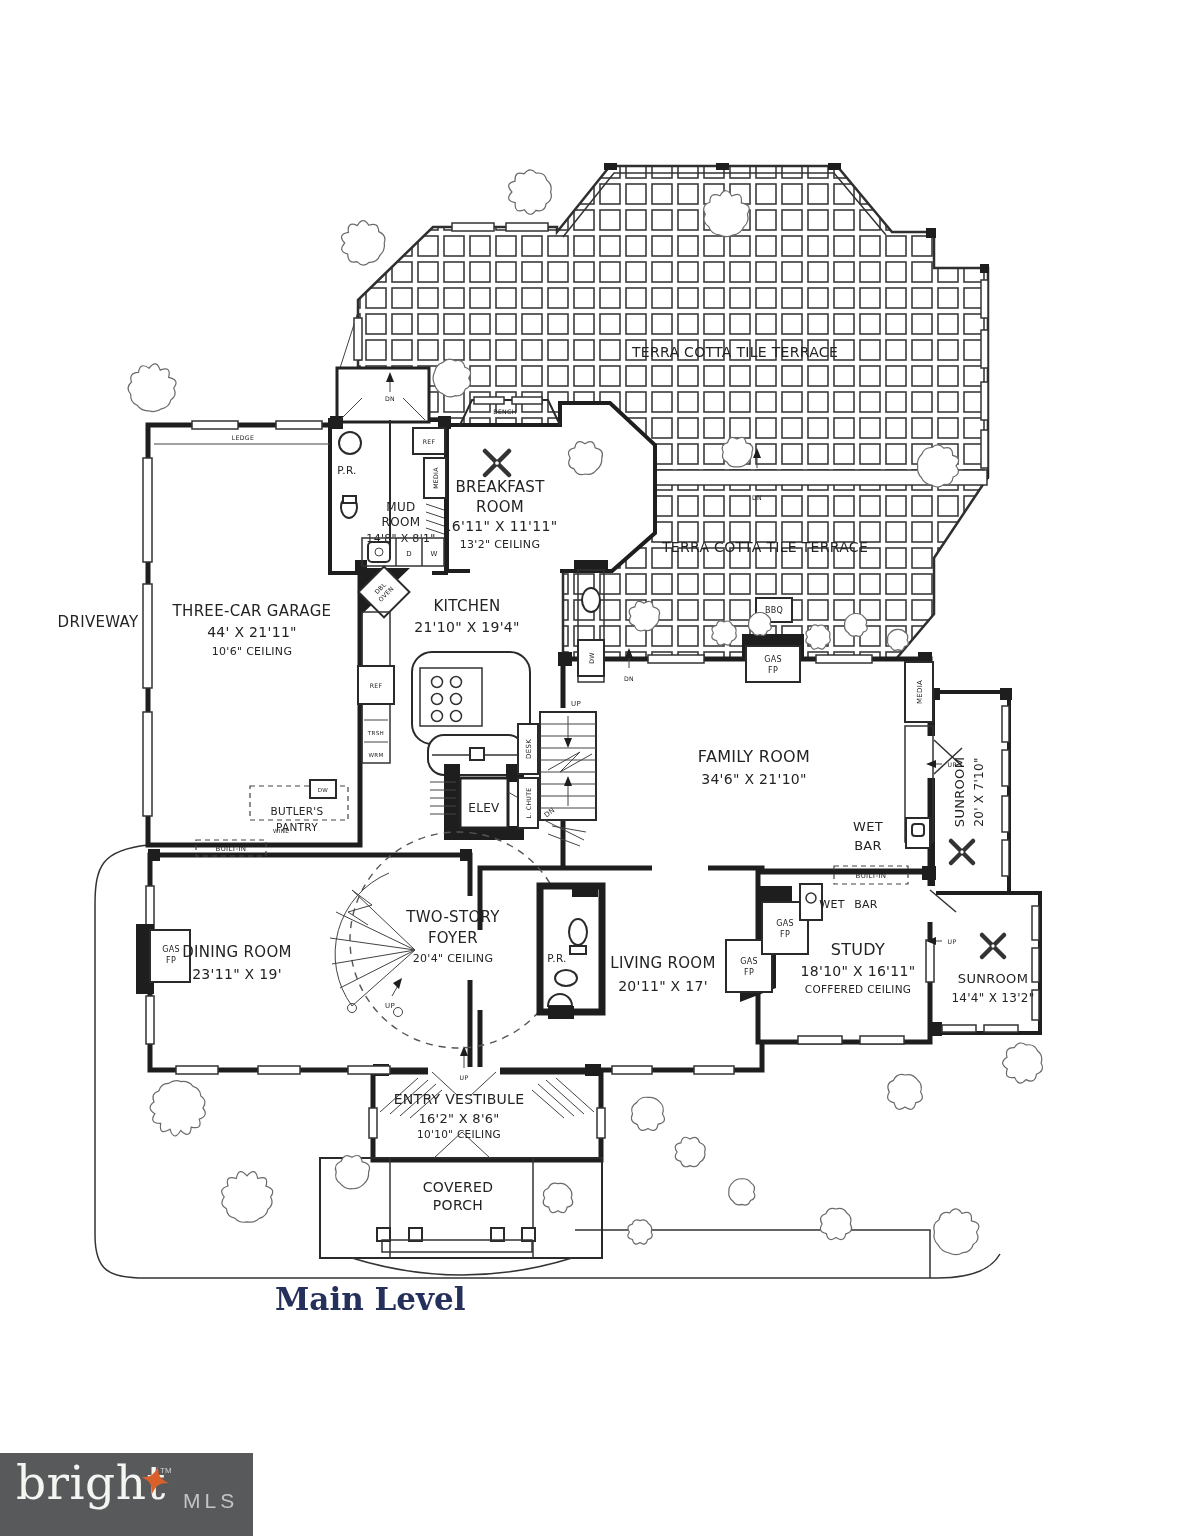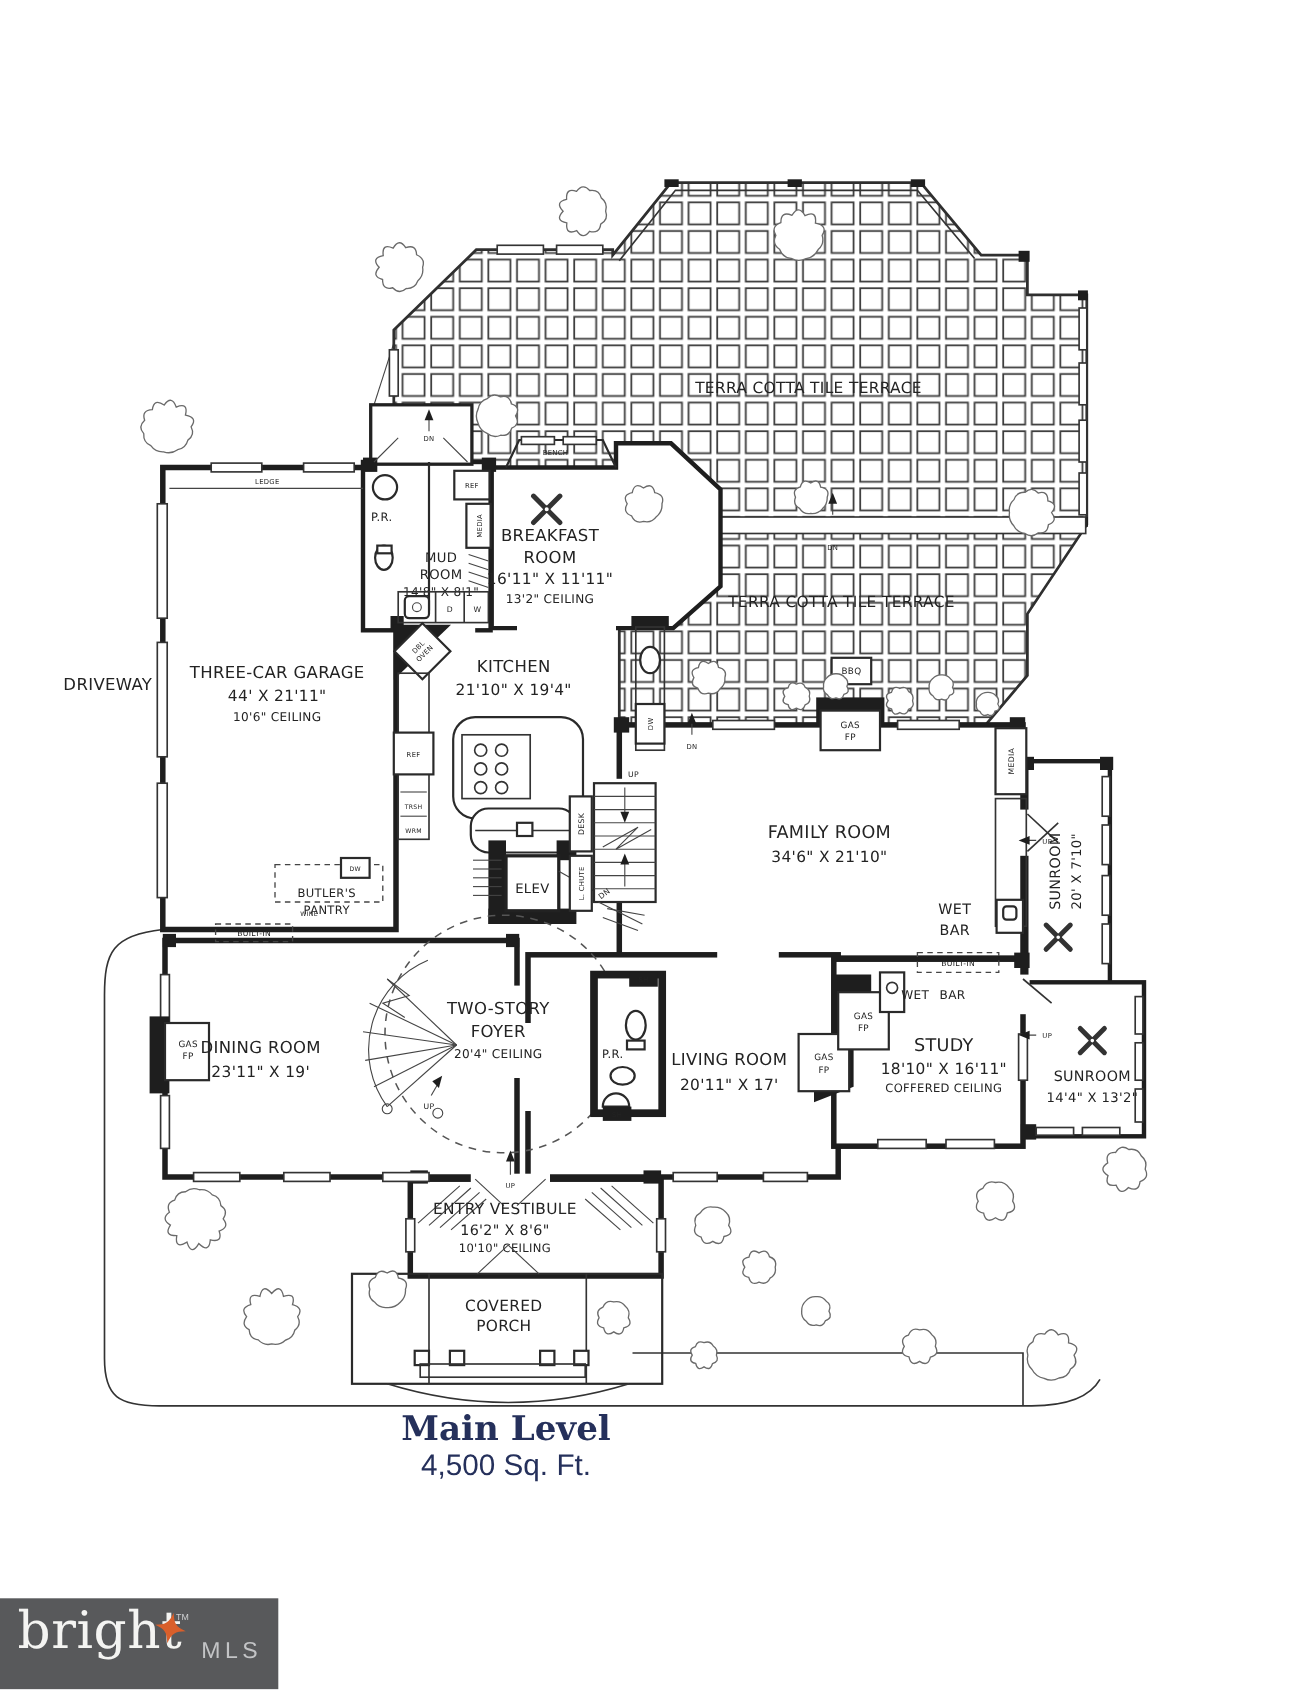--- a/index.html
+++ b/index.html
@@ -19,21 +19,21 @@
   .win{fill:#fff;stroke:#333;stroke-width:1.5;}
   .erase{fill:#fff;stroke:none;}
   .shrub{fill:#fff;stroke:#6a6a6a;stroke-width:1.2;}
   
   text{fill:#232323;font-family:"DejaVu Sans",sans-serif;text-anchor:middle;letter-spacing:.3px;}
   .t16{font-size:16px;} .t15{font-size:15px;} .t14{font-size:14px;} .t13{font-size:13px;}
   .t12{font-size:12px;} .t11{font-size:11px;} .t10{font-size:10.5px;} .t8{font-size:8px;} .t7{font-size:7px;} .t6{font-size:6.2px;} .t55{font-size:5.6px;}
   .fan line{stroke:#333;stroke-width:4.5;stroke-linecap:round;}
   .fan circle{fill:#fff;stroke:#333;stroke-width:1.5;}
   
-  .titleblock{position:absolute;left:275px;top:1282px;width:370px;text-align:center;color:#25305b;}
+  .titleblock{position:absolute;left:275px;top:1282px;width:370px;color:#25305b;}
   .titleblock .main{font-family:"DejaVu Serif",serif;font-weight:bold;font-size:31px;line-height:1.1;}
   .titleblock .sub{font-family:"Liberation Sans","DejaVu Sans",sans-serif;font-size:27px;line-height:1.2;}
   
   .logo{position:absolute;left:0;top:1453px;width:253px;height:83px;background:#58595b;}
   .logo .brand{position:absolute;left:16px;top:2px;font-family:"DejaVu Serif",serif;
                font-size:47px;color:#f4f4f2;letter-spacing:.5px;}
   .logo .star{position:absolute;left:138px;top:10px;}
   .logo .tm{position:absolute;left:160px;top:13px;font-size:8px;color:#cfd0d2;font-family:"Liberation Sans",sans-serif;}
   .logo .mls{position:absolute;left:183px;top:36px;font-family:"Liberation Sans",sans-serif;
              font-size:21px;color:#c3c4c6;letter-spacing:4px;}
@@ -483,21 +483,20 @@
         <path d="M571.2,1198.0 Q575.7,1205.3 567.1,1207.1 Q565.4,1216.0 558.0,1210.8 Q550.6,1215.9 548.8,1207.2 Q540.4,1205.3 544.6,1198.0 Q541.0,1190.9 548.2,1188.2 Q551.2,1181.6 558.0,1183.6 Q564.5,1182.2 568.5,1187.5 Q573.4,1191.6 571.2,1198.0 Z" class="shrub"></path>
         <path d="M662.4,1114.0 Q668.1,1122.3 658.1,1124.1 Q656.3,1134.0 648.0,1128.5 Q639.9,1133.7 637.4,1124.6 Q628.9,1121.9 632.5,1114.0 Q629.7,1106.4 636.6,1102.6 Q640.7,1096.3 648.0,1097.4 Q655.1,1096.7 659.9,1102.1 Q665.1,1106.9 662.4,1114.0 Z" class="shrub"></path>
         <path d="M704.7,1152.0 Q706.1,1158.7 700.0,1162.0 Q696.9,1168.7 690.0,1165.6 Q682.8,1169.3 680.7,1161.3 Q672.2,1159.4 677.1,1152.0 Q672.0,1144.6 680.9,1142.9 Q682.6,1134.1 690.0,1139.0 Q697.2,1134.5 699.5,1142.5 Q706.9,1145.0 704.7,1152.0 Z" class="shrub"></path>
         <path d="M753.6,1192.0 Q757.3,1198.4 750.5,1200.5 Q748.1,1206.8 742.0,1204.4 Q736.1,1206.3 732.9,1201.1 Q728.2,1197.7 728.8,1192.0 Q728.5,1186.4 732.6,1182.6 Q736.4,1178.4 742.0,1178.8 Q747.7,1178.2 751.1,1182.9 Q756.3,1186.1 753.6,1192.0 Z" class="shrub"></path>
         <path d="M651.3,1232.0 Q654.2,1237.9 647.7,1239.7 Q646.0,1246.6 640.0,1242.6 Q633.9,1246.8 632.5,1239.5 Q625.3,1238.1 629.3,1232.0 Q625.5,1226.0 632.2,1224.2 Q634.2,1218.0 640.0,1220.6 Q645.6,1218.5 648.4,1223.6 Q653.0,1226.6 651.3,1232.0 Z" class="shrub"></path>
       </g>
 </svg>
 
 <div class="titleblock">
   <div class="main">Main Level</div>
-  <div class="sub">4,500 Sq. Ft.</div>
 </div>
 
 <div class="logo">
   <span class="brand">bright</span>
   <svg class="star" width="34" height="34" viewBox="-12 -12 24 24">
     <path d="M 0,-10 C 1.6,-3.2 3.2,-1.6 10,0 C 3.2,1.6 1.6,3.2 0,10 C -1.6,3.2 -3.2,1.6 -10,0 C -3.2,-1.6 -1.6,-3.2 0,-10 Z" fill="#d95f2b" transform="rotate(12)"></path>
   </svg>
   <span class="tm">TM</span>
   <span class="mls">MLS</span>
 </div>

